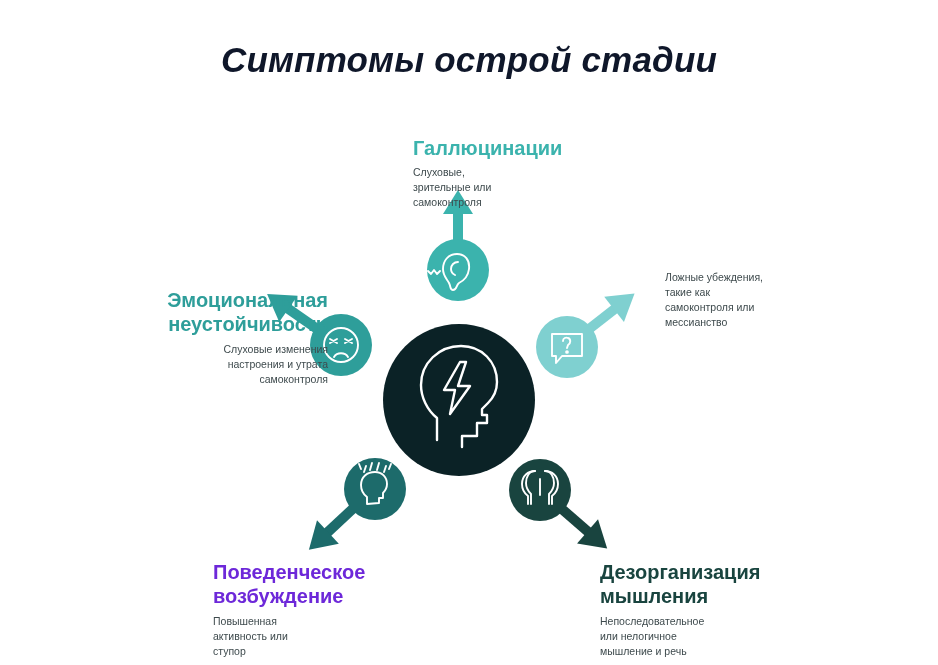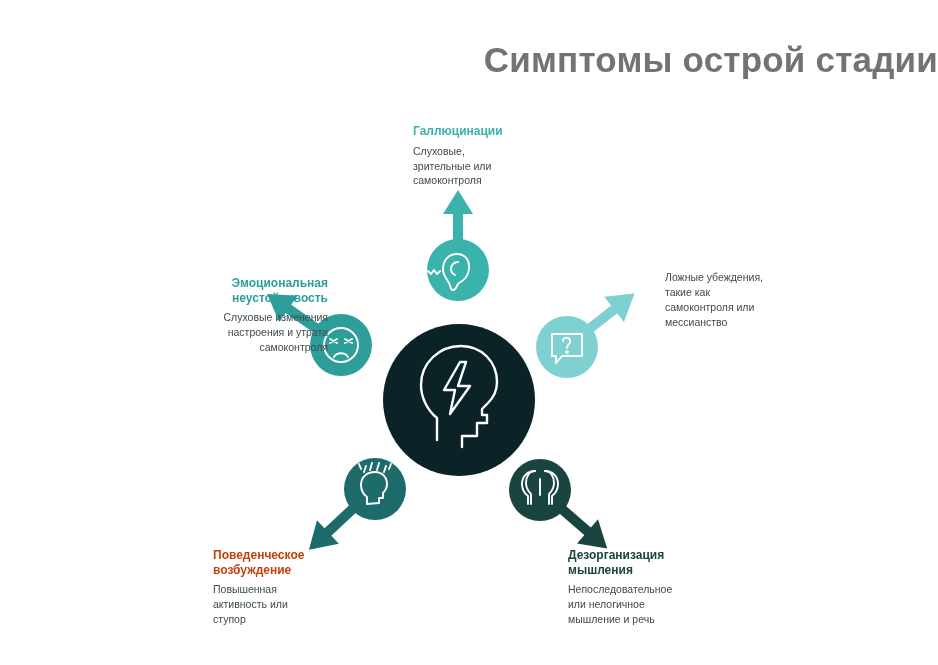--- a/index.html
+++ b/index.html
@@ -4,47 +4,47 @@
 <style>
   html,body{margin:0;padding:0;}
   body{
     width:938px;height:665px;background:#ffffff;
     font-family:"Liberation Sans","DejaVu Sans",sans-serif;
     overflow:hidden;position:relative;
   }
   #stage{position:absolute;inset:0;}
 
   .title{
-    position:absolute;left:0;top:40px;width:938px;text-align:right;
-    font-size:35px;font-weight:bold;color:#737373;letter-spacing:0.2px;
+    position:absolute;left:0;top:40px;width:938px;text-align:center;
+    font-size:35px;font-weight:bold;color:#0f172a;letter-spacing:0.2px;font-style:italic;
   }
 
   .node{position:absolute;}
   .node .head{
-    font-weight:bold;font-size:12px;line-height:1.22;margin:0 0 5px 0;
+    font-weight:bold;font-size:20px;line-height:1.22;margin:12px 0 5px 0;
     white-space:pre-line;
   }
   .node .body{
     font-size:10.5px;line-height:1.42;color:#3e4a4d;white-space:pre-line;
   }
 
   
   #n-hall{left:413px;top:124px;width:190px;}
   #n-hall .head{color:#3bb3ad;}
 
   #n-emo{left:148px;top:276px;width:180px;text-align:right;}
   #n-emo .head{color:#2e9e9a;}
 
   #n-delu{left:665px;top:270px;width:190px;}
   #n-delu .head{color:#7fd0d0;}
 
   #n-beh{left:213px;top:548px;width:190px;}
-  #n-beh .head{color:#c2410c;}
+  #n-beh .head{color:#6d28d9;}
 
-  #n-diso{left:568px;top:548px;width:200px;}
+  #n-diso{left:600px;top:548px;width:200px;}
   #n-diso .head{color:#19443f;}
 
   svg.diagram{position:absolute;left:0;top:0;width:938px;height:665px;}
 </style>
 </head>
 <body>
 
 <div id="stage">
 
   <div class="title">Симптомы острой стадии</div>

